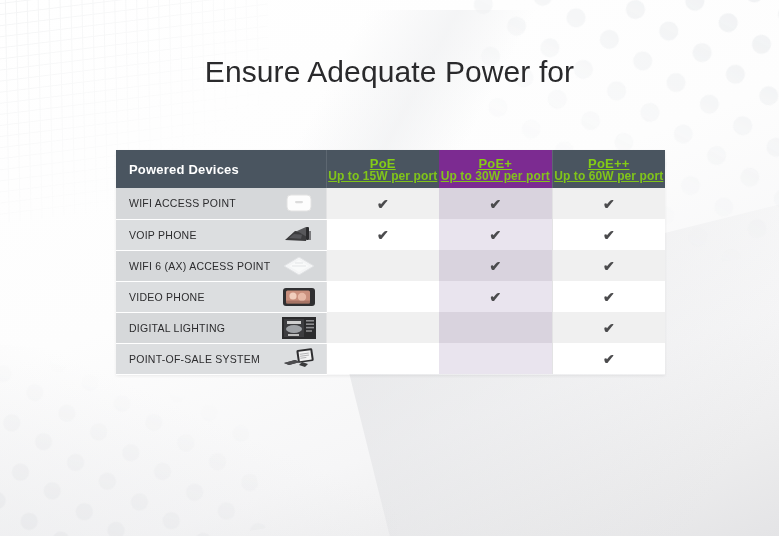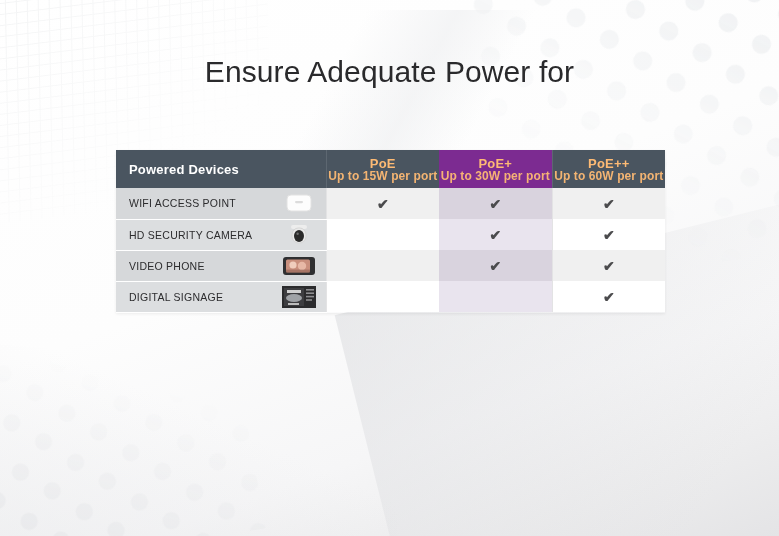--- a/index.html
+++ b/index.html
@@ -93,22 +93,23 @@
   #poe-table col.c-poepp{ width:113px; }
 
   
   thead th { padding:0; vertical-align:middle; height:38px; }
   .th-dev {
     background:#4a5560; color:#ffffff;
     text-align:left; padding-left:13px !important;
     font-size:13px; font-weight:700; letter-spacing:.2px;
   }
   .th-poe {
-    background:#4a5560; color:#fdba74; text-align:center;
+    background:#4a5560; color:#84cc16; text-align:center;
     border-left:1px solid #5d6771;
+    text-decoration:underline;
   }
   .th-poe.accent { background:#7c2b91; border-left:none; }
   .th-poe .t1 { display:block; font-size:13px; font-weight:700; line-height:15px; letter-spacing:.2px; }
   .th-poe .t2 { display:block; font-size:12px; font-weight:700; line-height:11px; opacity:.95; letter-spacing:.1px; }
 
   
   tbody td { height:31px; padding:0; vertical-align:middle;margin-left:40px; }
 
   .td-dev {
     position:relative;
@@ -189,26 +190,39 @@
             <svg viewBox="0 0 38 26">
               <rect x="7" y="5" width="24" height="16" rx="4" fill="#fdfdfd" stroke="#e2e2e2"></rect>
               <rect x="15" y="11" width="8" height="2.2" rx="1.1" fill="#dcdcdc"></rect>
             </svg>
           </span></td>
         <td class="td-chk"><span class="check">✔</span></td>
         <td class="td-chk accent"><span class="check">✔</span></td>
         <td class="td-chk"><span class="check">✔</span></td>
       </tr>
       <tr>
-        <td class="td-dev"><span>HD SECURITY CAMERA</span><span class="dev-icon">
-            <svg viewBox="0 0 38 26">
-              <rect x="11" y="3" width="16" height="4" rx="2" fill="#ededed"></rect>
-              <rect x="12" y="6" width="14" height="15" rx="6.5" fill="#e9e9e9" stroke="#d6d6d6"></rect>
-              <ellipse cx="19" cy="14" rx="5" ry="6" fill="#2a2a2a"></ellipse>
-              <circle cx="17.6" cy="11.8" r="1.2" fill="#6f6f6f"></circle>
+        <td class="td-dev"><span>VOIP PHONE</span><span class="dev-icon">
+            <svg viewBox="0 0 38 26">
+              <path d="M5 18l10-9 13 1-2 9z" fill="#3c3c3e"></path>
+              <path d="M17 9l9-4 2 1-1 9z" fill="#58585b"></path>
+              <rect x="26" y="5" width="3" height="13" rx="1" fill="#2c2c2e"></rect>
+              <path d="M9 16l5-4 8 .7-1 4z" fill="#56565a"></path>
+              <rect x="29" y="9" width="2" height="9" fill="#7a7a7d"></rect>
+            </svg>
+          </span></td>
+        <td class="td-chk"><span class="check">✔</span></td>
+        <td class="td-chk accent"><span class="check">✔</span></td>
+        <td class="td-chk"><span class="check">✔</span></td>
+      </tr>
+      <tr>
+        <td class="td-dev"><span>WIFI 6 (AX)  ACCESS POINT</span><span class="dev-icon">
+            <svg viewBox="0 0 38 26">
+              <path d="M19 4l15 9-15 9-15-9z" fill="#f4f5f6" stroke="#e0e2e4"></path>
+              <path d="M19 7l10 6-10 6-10-6z" fill="#fafbfb" opacity=".8"></path>
+              <path d="M12 13h14M15 10h8" stroke="#e3e5e7" stroke-width="1"></path>
             </svg>
           </span></td>
         <td class="td-chk"><span class="check off">✔</span></td>
         <td class="td-chk accent"><span class="check">✔</span></td>
         <td class="td-chk"><span class="check">✔</span></td>
       </tr>
       <tr>
         <td class="td-dev"><span>VIDEO PHONE</span><span class="dev-icon">
             <svg viewBox="0 0 38 26">
               <rect x="3" y="4" width="32" height="18" rx="3" fill="#2f2f31"></rect>
@@ -216,31 +230,46 @@
               <circle cx="13" cy="12" r="3.6" fill="#f0cdbd"></circle>
               <circle cx="22" cy="13" r="4.2" fill="#e7b8a6"></circle>
               <rect x="6" y="16.6" width="24" height="2.9" fill="#8b5f52" opacity=".55"></rect>
             </svg>
           </span></td>
         <td class="td-chk"><span class="check off">✔</span></td>
         <td class="td-chk accent"><span class="check">✔</span></td>
         <td class="td-chk"><span class="check">✔</span></td>
       </tr>
       <tr>
-        <td class="td-dev"><span>DIGITAL SIGNAGE</span><span class="dev-icon">
+        <td class="td-dev"><span>DIGITAL LIGHTING</span><span class="dev-icon">
             <svg viewBox="0 0 38 26">
               <rect x="2" y="2" width="34" height="22" fill="#2b2b2d"></rect>
               <rect x="4" y="4" width="20" height="18" fill="#3d3d40"></rect>
               <ellipse cx="14" cy="14" rx="8" ry="4" fill="#9fa2a6"></ellipse>
               <rect x="7" y="6" width="14" height="3" fill="#cfcfcf"></rect>
               <rect x="26" y="5" width="8" height="1.6" fill="#8d8d90"></rect>
               <rect x="26" y="8.4" width="8" height="1.6" fill="#8d8d90"></rect>
               <rect x="26" y="11.8" width="8" height="1.6" fill="#8d8d90"></rect>
               <rect x="26" y="15.2" width="6" height="1.6" fill="#8d8d90"></rect>
               <rect x="8" y="19" width="11" height="2" fill="#bdbdbd"></rect>
             </svg>
           </span></td>
         <td class="td-chk"><span class="check off">✔</span></td>
         <td class="td-chk accent"><span class="check off">✔</span></td>
         <td class="td-chk"><span class="check">✔</span></td>
       </tr>
+      <tr>
+        <td class="td-dev"><span>POINT-OF-SALE SYSTEM</span><span class="dev-icon">
+            <svg viewBox="0 0 38 26">
+              <rect x="17" y="3" width="16" height="13" rx="1.5" fill="#2e2e30" transform="rotate(-8 25 9)"></rect>
+              <rect x="19" y="5" width="12" height="9.5" fill="#f2f2f2" transform="rotate(-8 25 9)"></rect>
+              <path d="M20 7.6h9M20 9.6h9M20 11.6h6" stroke="#a9a9ab" stroke-width=".8" transform="rotate(-8 25 9)"></path>
+              <path d="M22 16l6 2-3 3-6-2z" fill="#3a3a3c"></path>
+              <path d="M4 17l11-3 5 2-11 3z" fill="#38383a"></path>
+              <path d="M4 17l5 2 11-3-5-2z" fill="#4d4d50"></path>
+            </svg>
+          </span></td>
+        <td class="td-chk"><span class="check off">✔</span></td>
+        <td class="td-chk accent"><span class="check off">✔</span></td>
+        <td class="td-chk"><span class="check">✔</span></td>
+      </tr>
     </tbody>
 </table>
 
 </body></html>

